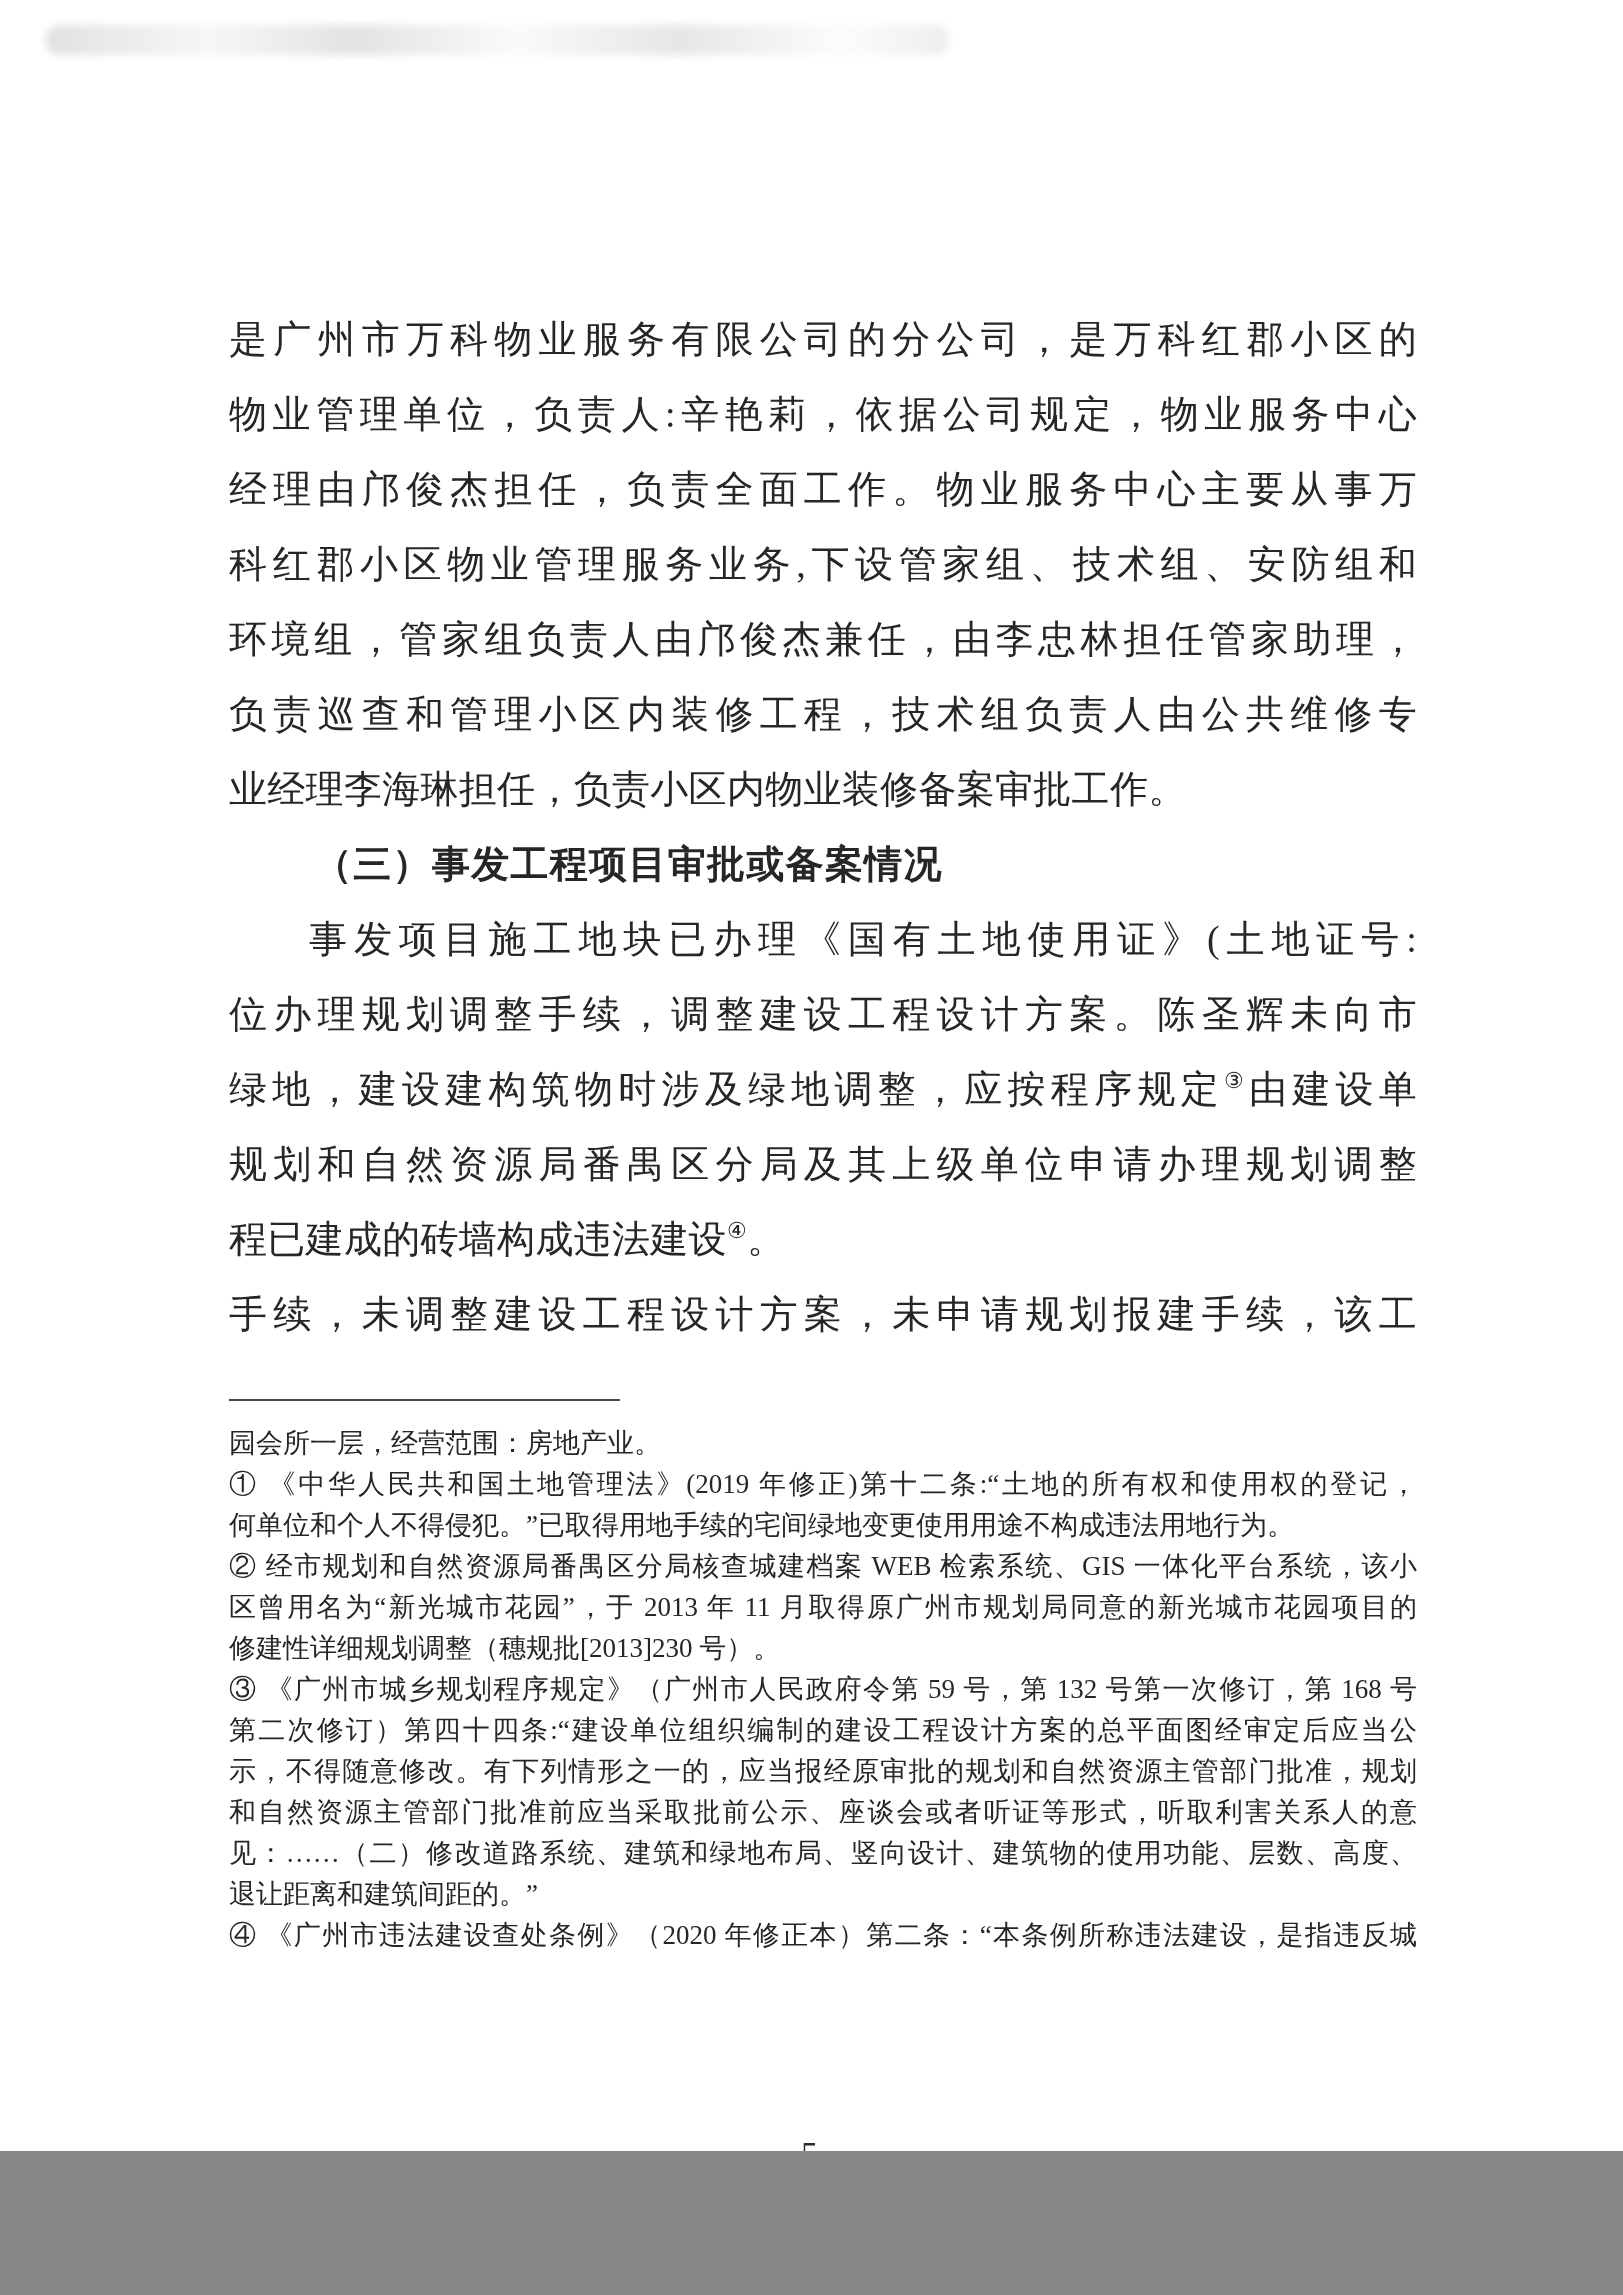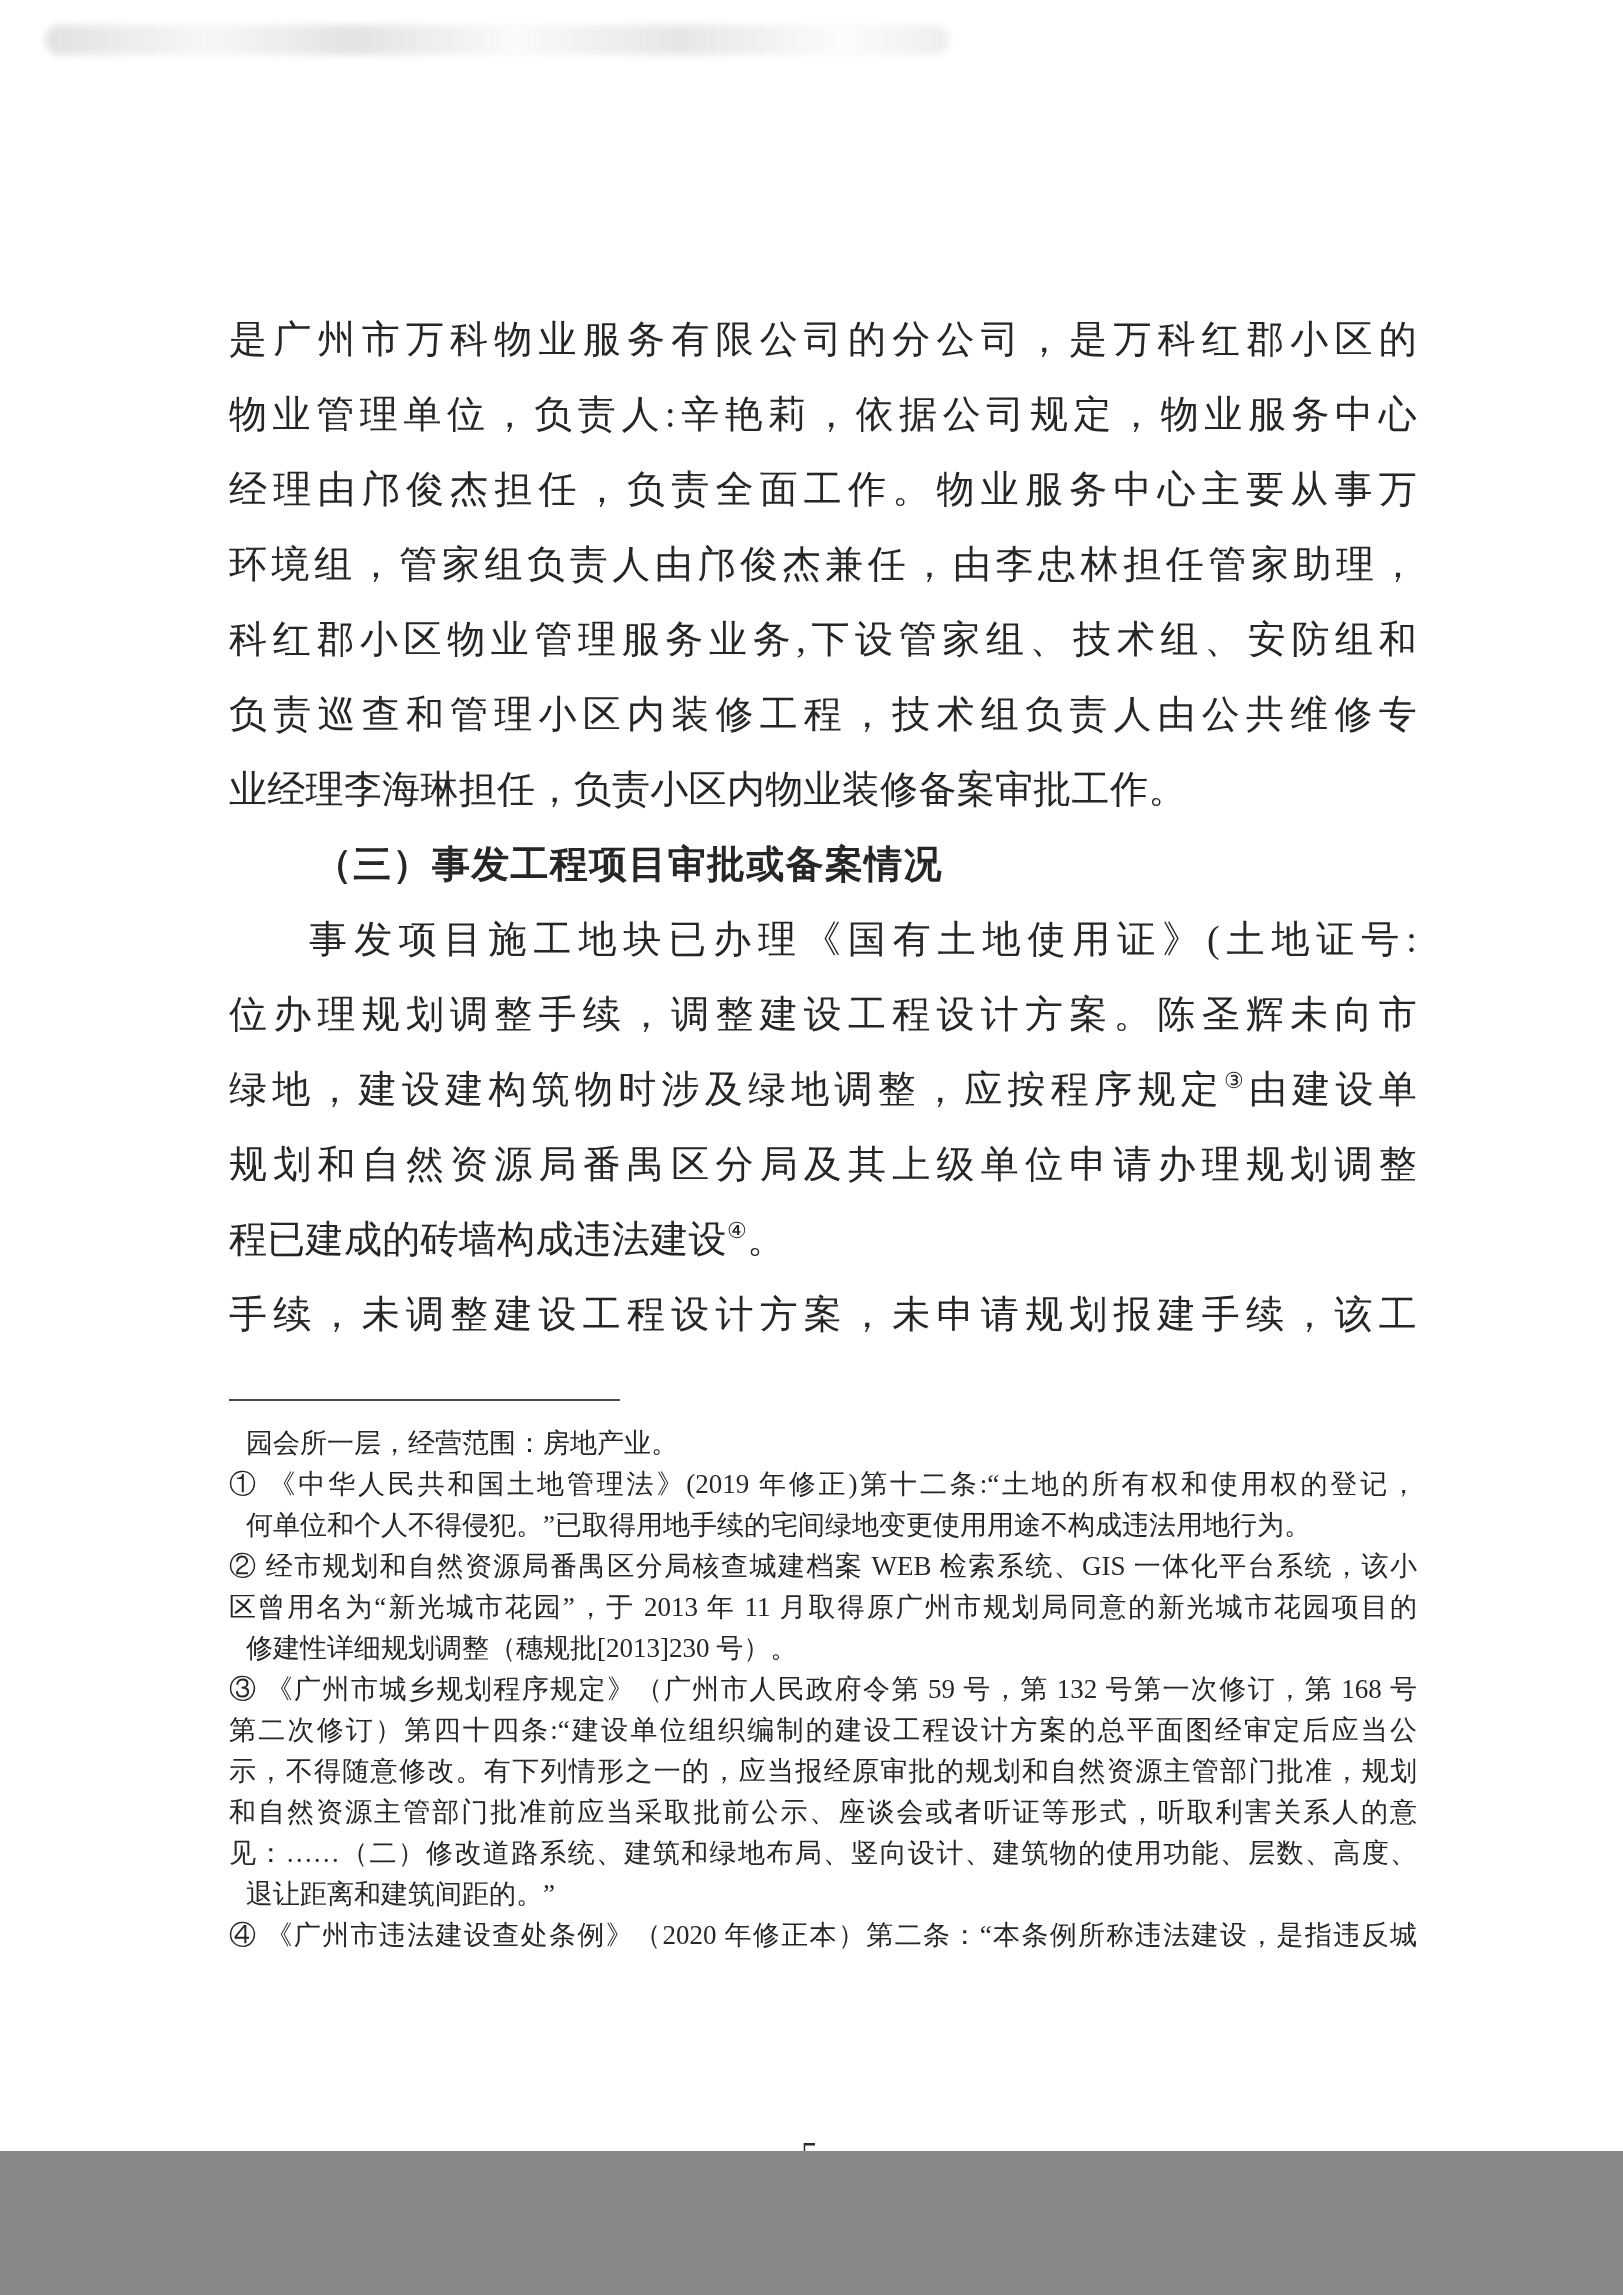--- a/index.html
+++ b/index.html
@@ -78,21 +78,20 @@
   .fline {
     font-size: 27px;
     line-height: 41px;
     height: 41px;
     text-align: justify;
     text-align-last: justify;
     white-space: nowrap;
   }
   .fline.endline {
     text-align-last: left;
-    margin-left: 17px;
   }
   .page-number {
     position: absolute;
     top: 2135px;
     left: 0;
     width: 100%;
     text-align: center;
     font-size: 34px;
     letter-spacing: 3.9px;
     color: #2b2b2b;
@@ -103,22 +102,22 @@
 
 <div class="page">
 
   <div class="scan-smudge"></div>
 
   <div class="content">
 
     <div class="bline">是广州市万科物业服务有限公司的分公司，是万科红郡小区的</div>
     <div class="bline">物业管理单位，负责人:辛艳莉，依据公司规定，物业服务中心</div>
     <div class="bline">经理由邝俊杰担任，负责全面工作。物业服务中心主要从事万</div>
+    <div class="bline">科红郡小区物业管理服务业务,下设管家组、技术组、安防组和</div>
     <div class="bline">环境组，管家组负责人由邝俊杰兼任，由李忠林担任管家助理，</div>
-    <div class="bline">科红郡小区物业管理服务业务,下设管家组、技术组、安防组和</div>
     <div class="bline">负责巡查和管理小区内装修工程，技术组负责人由公共维修专</div>
     <div class="bline endline">业经理李海琳担任，负责小区内物业装修备案审批工作。</div>
 
     <div class="bline heading">（三）事发工程项目审批或备案情况</div>
 
     <div class="bline indent">事发项目施工地块已办理《国有土地使用证》(土地证号:</div>
     <div class="bline">位办理规划调整手续，调整建设工程设计方案。陈圣辉未向市</div>
     <div class="bline">绿地，建设建构筑物时涉及绿地调整，应按程序规定<sup>③</sup>由建设单</div>
     <div class="bline">规划和自然资源局番禺区分局及其上级单位申请办理规划调整</div>
     <div class="bline endline">程已建成的砖墙构成违法建设<sup>④</sup>。</div>

